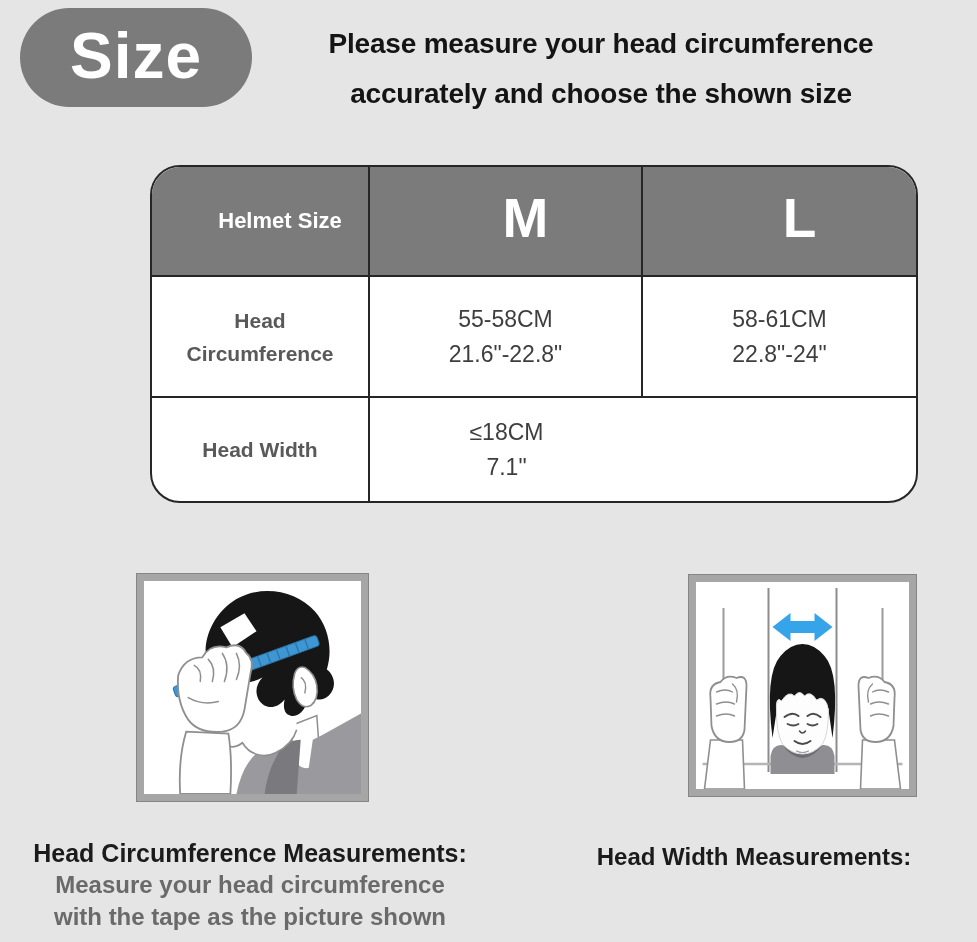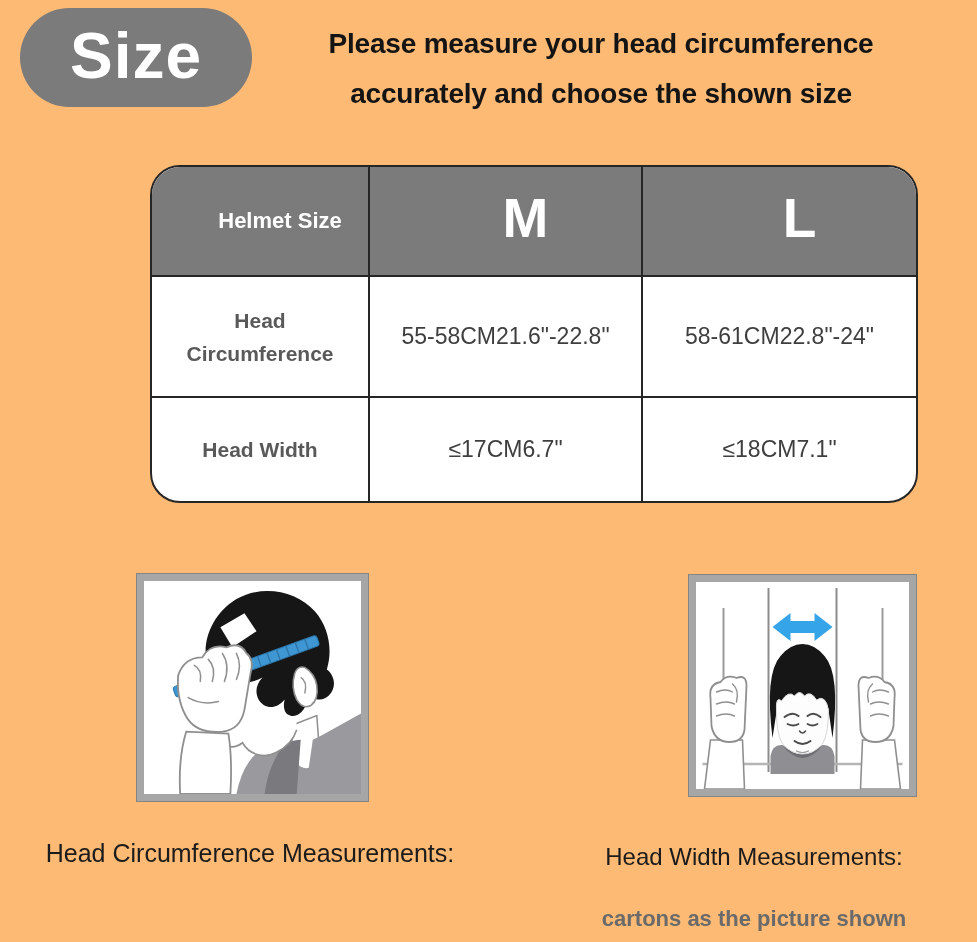--- a/index.html
+++ b/index.html
@@ -1,21 +1,21 @@
 <!DOCTYPE html>
 <html><head>
 <meta charset="utf-8">
 <style>
   * { box-sizing: border-box; margin: 0; padding: 0; }
   html,body { background:#ffffff; }
   .page {
     position: relative;
     width: 977px;
     height: 942px;
-    background: #fdba74;
+    background: #e5e5e5;
     overflow: hidden;
     font-family: "Liberation Sans", sans-serif;
   }
 
   
   .size-badge {
     position: absolute;
     left: 20px; top: 8px;
     width: 232px; height: 99px;
     background: #7b7b7b;
@@ -63,41 +63,41 @@
   }
   .b-right  { border-right: 2px solid #262626; }
   .b-bottom { border-bottom: 2px solid #262626; }
   .th-label { font-size: 22px; font-weight: bold; }
   .th-size  { font-size: 55px; font-weight: bold; padding-bottom: 6px; }
   .row-label {
     font-size: 21px; font-weight: bold;
     color: #595959; line-height: 33px;
     padding: 0 26px;
   }
-  .vals { }
+  .vals { flex-direction: column; }
   .vals div {
     color: #3e3e3e;
     font-size: 23px;
     line-height: 35px;
   }
 
   
   .illus {
     position: absolute;
     background: #ffffff;
     border: 7px solid #a6a6a6;
     box-shadow: 0 0 0 1px #858585;
   }
   .illus svg { width: 100%; height: 100%; display: block; }
   .illus-left  { left: 137px; top: 574px; width: 231px; height: 227px; }
   .illus-right { left: 689px; top: 575px; width: 227px; height: 221px; }
 
   
   .caption { position: absolute; text-align: center; }
-  .cap-title { font-weight: normal; color: #1b1b1b; }
+  .cap-title { font-weight: bold; color: #1b1b1b; }
   .cap-body  { font-weight: bold; color: #6a6a6a; }
   .caption-left  { left: 15px;  top: 837px; width: 470px; }
   .caption-left  .cap-title { font-size: 25px; line-height: 32px; }
   .caption-left  .cap-body  { font-size: 24px; line-height: 32px; }
   .caption-right { left: 548px; top: 841px; width: 412px; }
   .caption-right .cap-title { font-size: 24px; line-height: 31px; }
   .caption-right .cap-body  { font-size: 22px; line-height: 31px; }
 </style>
 </head>
 <body>
@@ -122,24 +122,20 @@
     <div class="cell vals b-right b-bottom">
       <div>55-58CM</div>
       <div>21.6"-22.8"</div>
     </div>
     <div class="cell vals b-bottom">
       <div>58-61CM</div>
       <div>22.8"-24"</div>
     </div>
 
     <div class="cell row-label b-right">Head Width</div>
-    <div class="cell vals b-right">
-      <div>≤17CM</div>
-      <div>6.7"</div>
-    </div>
     <div class="cell vals">
       <div>≤18CM</div>
       <div>7.1"</div>
     </div>
   </div>
 
   <div class="illus illus-left">
     <svg viewBox="0 0 216 212">
 
       <path d="M146,144 L172,134 L176,188 Q163,196 150,190 Z" fill="#ffffff" stroke="#8f8f8f" stroke-width="1.5"></path>
@@ -226,23 +222,26 @@
         <path d="M192,110 Q183,106 176,110"></path>
         <path d="M192,122 Q182,118 174,122"></path>
         <path d="M192,134 Q182,130 174,134"></path>
         <path d="M176,102 Q169,108 172,120"></path>
       </g>
     </svg>
   </div>
 
   <div class="caption caption-left">
     <div class="cap-title">Head Circumference Measurements:</div>
+    <div class="cap-body">
+      <span>Measure your head circumference</span><br>
+      <span>with the tape as the picture shown</span>
+    </div>
   </div>
 
   <div class="caption caption-right">
     <div class="cap-title">Head Width Measurements:</div>
     <div class="cap-body">
       <br>
-      <span>cartons as the picture shown</span>
     </div>
   </div>
 
 </div>
 
 </body></html>

